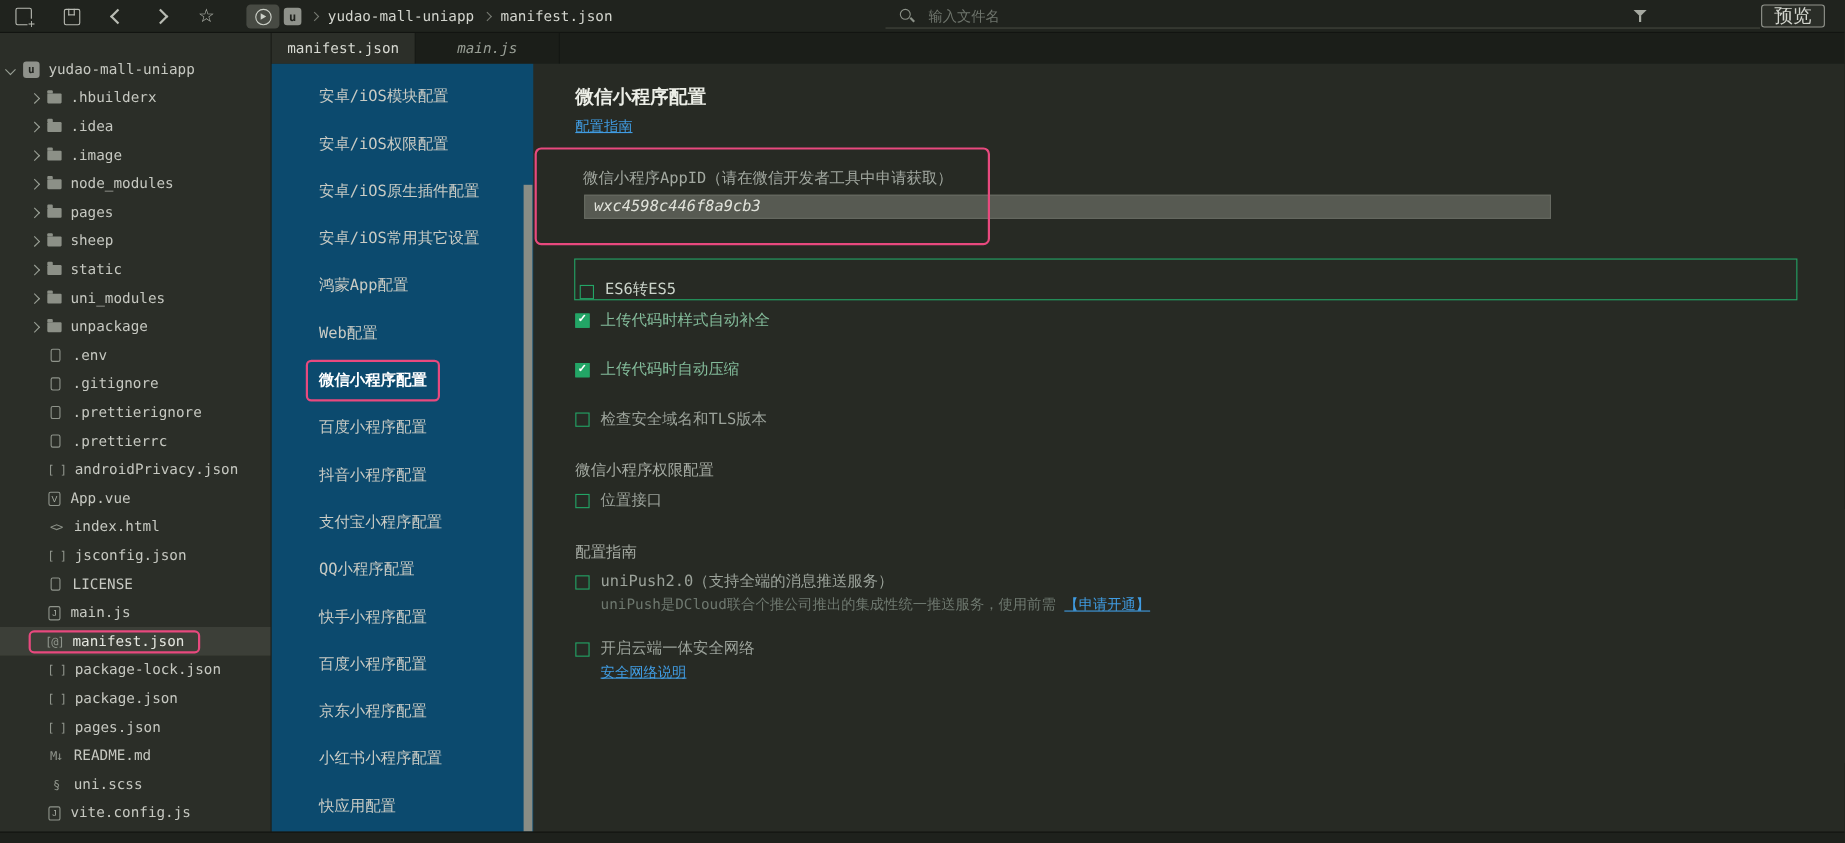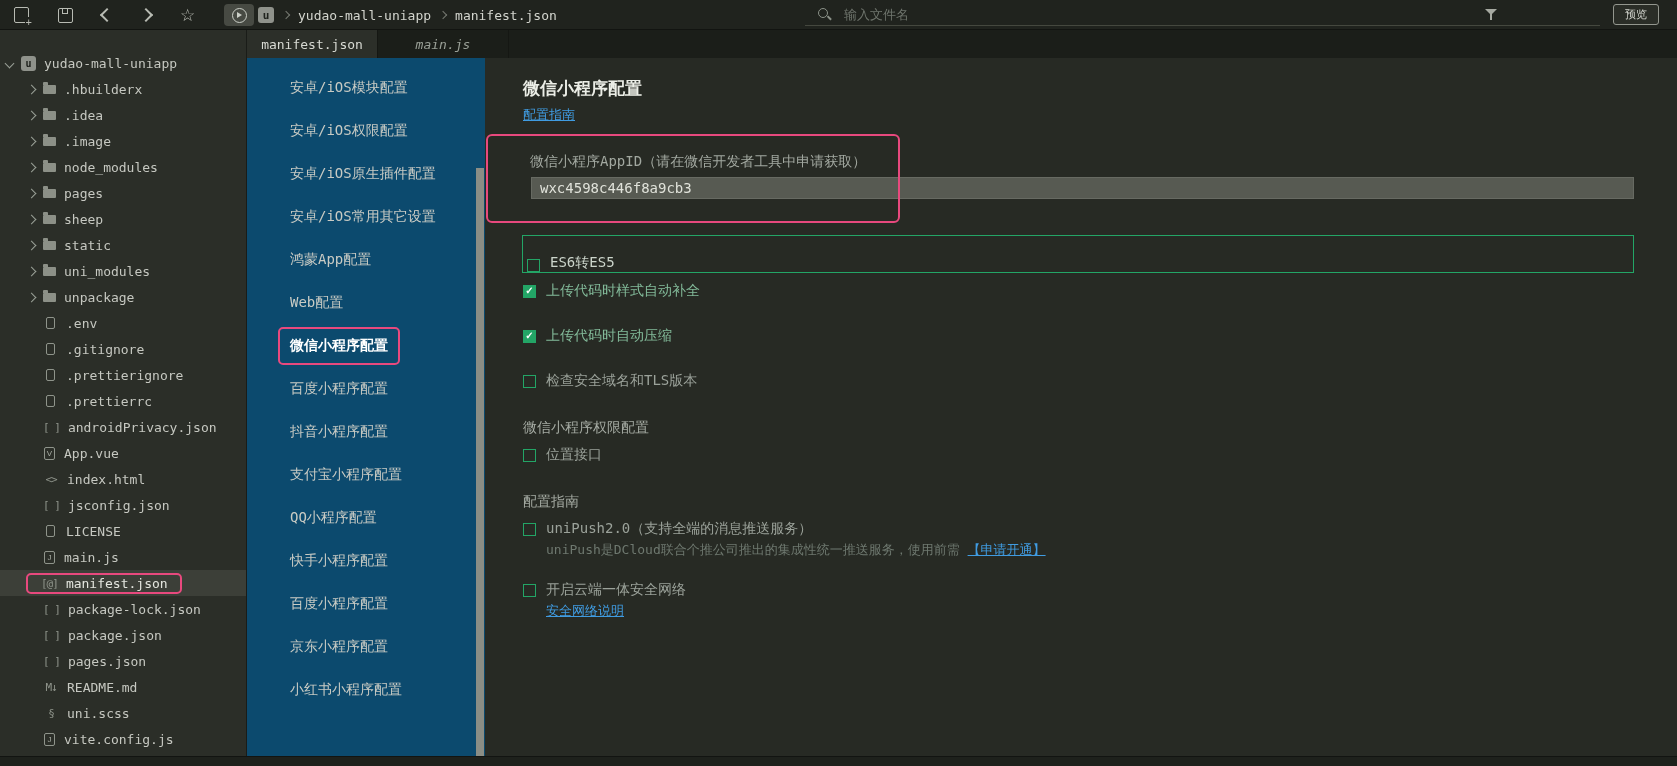--- a/index.html
+++ b/index.html
@@ -33,21 +33,21 @@
   .icon-search::before{content:'';position:absolute;left:1px;top:1px;width:8px;height:8px;border:1.5px solid #8b9188;border-radius:50%;}
   .icon-search::after{content:'';position:absolute;left:10px;top:10px;width:5px;height:1.5px;background:#8b9188;transform:rotate(45deg);}
   .search-input{background:transparent;border:none;outline:none;color:#c8cac3;font-size:13px;width:640px;
           font-family:"Liberation Sans",sans-serif;}
   .search-input::placeholder{color:#6e746c;}
   .icon-filter{position:absolute;right:178px;top:9px;width:14px;height:12px;}
   .icon-filter::before{content:'';position:absolute;left:0;top:0;border-left:6px solid transparent;
           border-right:6px solid transparent;border-top:6px solid #a6a9a1;}
   .icon-filter::after{content:'';position:absolute;left:5px;top:5px;width:2px;height:6px;background:#a6a9a1;}
   .preview-btn{position:absolute;right:18px;top:4px;height:21px;padding:0 11px;border:1px solid #93968e;
-          border-radius:3px;color:#d3d5ce;font-size:11px;display:flex;align-items:center;background:#2a2d27;box-sizing:border-box;}
+          border-radius:3px;color:#d3d5ce;font-size:17px;display:flex;align-items:center;background:#2a2d27;box-sizing:border-box;}
   
   .tabbar{position:absolute;left:247px;top:30px;right:0;height:28px;background:#1b1e19;display:flex;}
   .tab{width:131px;display:flex;align-items:center;justify-content:center;font-family:"DejaVu Sans Mono",monospace;
        font-size:13px;color:#9aa097;font-style:italic;border-right:1px solid #151713;box-sizing:border-box;}
   .tab.active{background:#2c2f29;color:#d8dad3;font-style:normal;}
   
   .sidebar{position:absolute;left:0;top:30px;width:247px;bottom:9px;background:#2b2e28;border-right:1px solid #1a1c18;
        padding-top:20px;box-sizing:border-box;overflow:hidden;}
   .tree-row{height:26px;display:flex;align-items:center;padding-left:43px;font-family:"DejaVu Sans Mono",monospace;
        font-size:13px;color:#c6c8c1;white-space:nowrap;}
@@ -76,23 +76,23 @@
   
   .main{position:absolute;left:485px;top:58px;right:0;bottom:9px;background:#272a24;padding:19px 0 0 38px;
        box-sizing:border-box;overflow:hidden;}
   .panel-title{font-size:17px;font-weight:bold;color:#eceee7;}
   .guide-link{margin-top:6px;font-size:13px;}
   .blue-link{color:var(--link);text-decoration:underline;cursor:pointer;}
   .appid-group{position:relative;margin-top:29px;width:1111px;}
   .ann-box{position:absolute;left:-37px;top:-19px;width:410px;height:85px;border:2px solid var(--pink);
        border-radius:6px;pointer-events:none;}
   .appid-label{margin-left:7px;font-size:14px;color:#a2a8a0;font-family:"DejaVu Sans Mono",monospace;}
-  .appid-input{display:block;margin-top:6px;margin-left:8px;width:1103px;height:22px;background:var(--input-bg);
+  .appid-input{display:block;margin-top:6px;margin-left:8px;width:879px;height:22px;background:var(--input-bg);
        border:1px solid #676a62;color:#e0e2da;font-family:"DejaVu Sans Mono",monospace;font-size:14px;
-       padding:0 8px;box-sizing:border-box;outline:none;}
+       padding:0 8px;box-sizing:border-box;outline:none;font-style:italic;}
   .es6-box{margin-top:36px;margin-left:-1px;width:1112px;height:38px;border:1px solid var(--green);
        display:flex;align-items:flex-end;gap:10px;padding-left:4px;box-sizing:border-box;}
   .checkbox{width:13px;height:13px;border:1px solid var(--green);box-sizing:border-box;display:flex;
        align-items:center;justify-content:center;flex:none;background:transparent;}
   .checkbox.checked{background:var(--green);border-color:var(--green);color:#ffffff;font-size:10px;font-weight:bold;line-height:1;}
   .es6-label{font-family:"DejaVu Sans Mono",monospace;font-size:14px;color:#ccd5cb;}
   .check-row{margin-top:27px;display:flex;align-items:center;gap:10px;}
   .check-row.tight{margin-top:9px;}
   .check-row.after-desc{margin-top:22px;}
   .check-label{font-family:"DejaVu Sans Mono",monospace;font-size:14px;}
@@ -329,20 +329,21 @@
         <span class="active-pill">微信小程序配置</span>
       </div>
       <div class="cfg-item">百度小程序配置</div>
       <div class="cfg-item">抖音小程序配置</div>
       <div class="cfg-item">支付宝小程序配置</div>
       <div class="cfg-item">QQ小程序配置</div>
       <div class="cfg-item">快手小程序配置</div>
       <div class="cfg-item">百度小程序配置</div>
       <div class="cfg-item">京东小程序配置</div>
       <div class="cfg-item">小红书小程序配置</div>
+      <div class="cfg-item">快应用配置</div>
     </div>
   <div class="col-scrollbar"></div>
 
   <div class="main">
     <div class="panel-title">微信小程序配置</div>
     <div class="guide-link">
       <a class="blue-link">配置指南</a>
     </div>
     <div class="appid-group">
       <div class="ann-box"></div>

